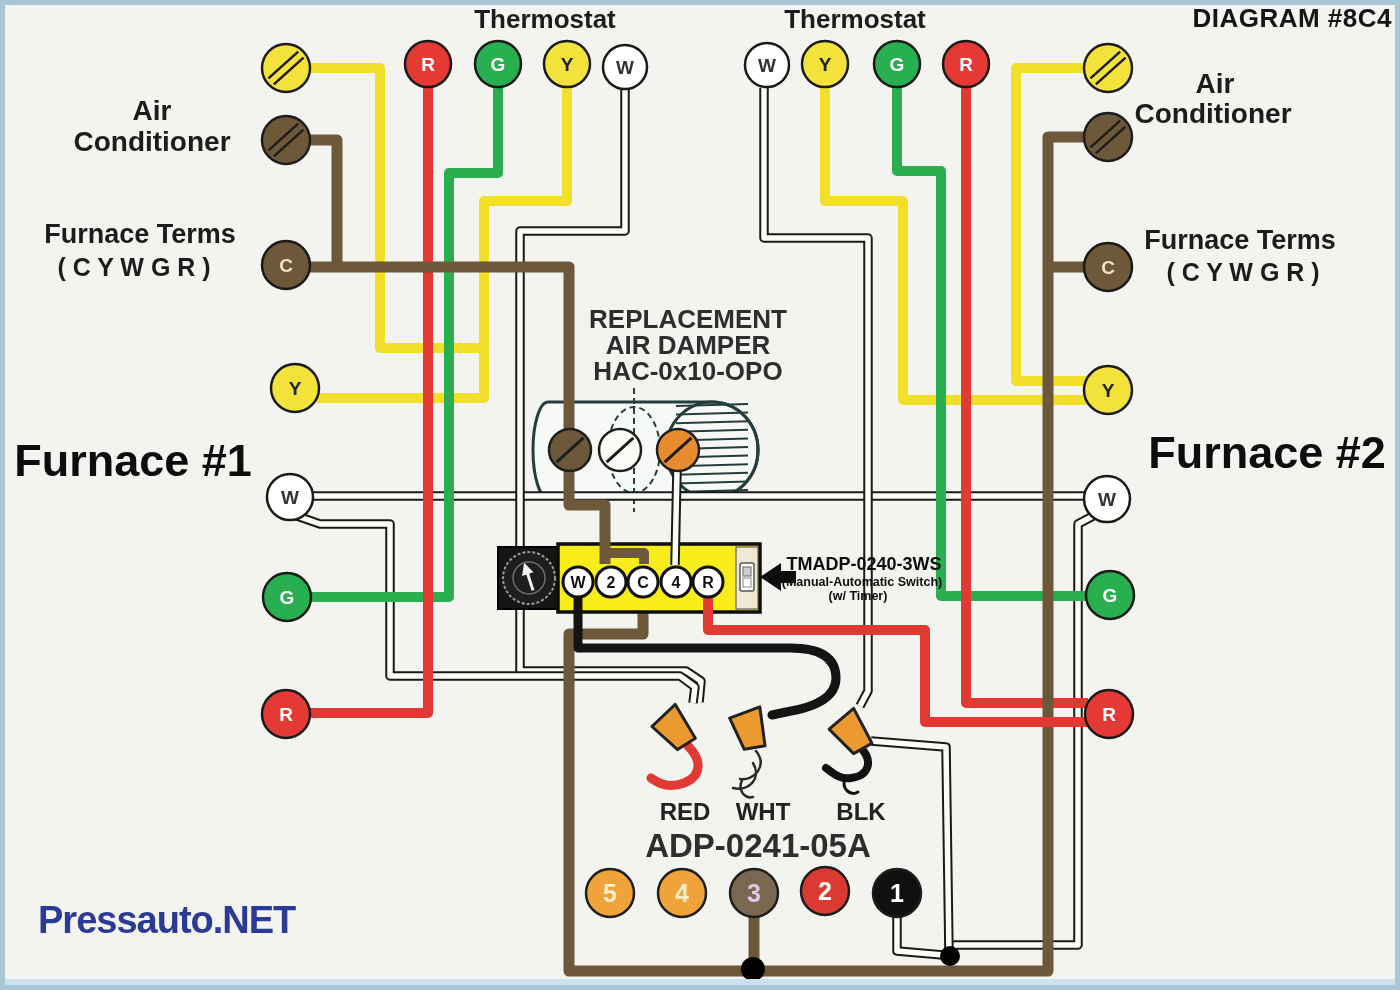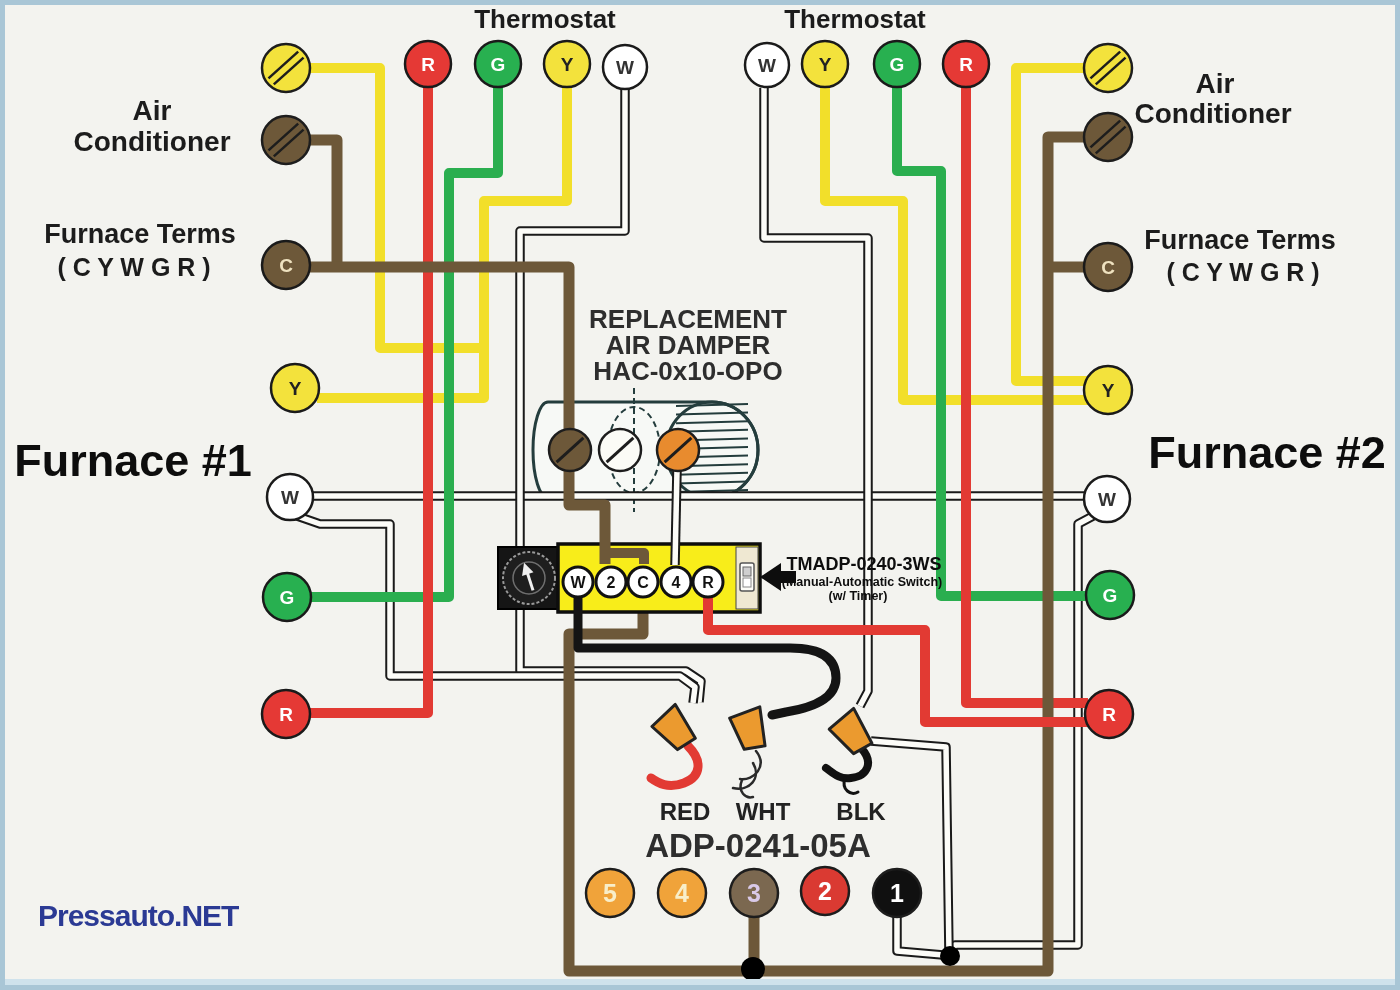--- a/index.html
+++ b/index.html
@@ -7,21 +7,21 @@
     position:relative;width:1400px;height:990px;overflow:hidden;
     background:#f3f3ef;
     font-family:"Liberation Sans", sans-serif;
     box-sizing:border-box;
   }
   .frame{position:absolute;inset:0;border:5px solid #a9c6d6;pointer-events:none;z-index:40;}
   .bottom-strip{position:absolute;left:0;bottom:0;width:100%;height:11px;background:#cfe2ec;z-index:39;}
   #diagram-svg{position:absolute;left:0;top:0;z-index:10;}
   .overlay-label{position:absolute;z-index:30;font-weight:700;white-space:nowrap;}
   #diagram-id{top:3px;right:8px;font-size:26px;color:#141414;letter-spacing:0.5px;}
-  #watermark{left:38px;top:899px;font-size:30px;color:#2b3a94;letter-spacing:-1px;}
+  #watermark{left:38px;top:899px;font-size:38px;color:#2b3a94;letter-spacing:-1px;}
   svg text{font-family:"Liberation Sans", sans-serif;font-weight:700;}
 </style>
 </head>
 <body>
 
 <div class="page">
   <svg id="diagram-svg" width="1400" height="990" viewBox="0 0 1400 990">
       <g>
         <path d="M548,402 L712,402 A46,48 0 1 1 712,498 L548,498 A15,48 0 0 1 548,402 Z" fill="#f7f9f6" stroke="#243d3d" stroke-width="3"></path>
         <line x1="676" y1="406" x2="748" y2="404" stroke="#243d3d" stroke-width="2"></line>
@@ -334,16 +334,17 @@
       <text x="688" y="354" text-anchor="middle" font-size="26" fill="#2e2e2e">AIR DAMPER</text>
       <text x="688" y="380" text-anchor="middle" font-size="26" fill="#2e2e2e">HAC-0x10-OPO</text>
       <text x="864" y="570" text-anchor="middle" font-size="18" fill="#0d0d0d">TMADP-0240-3WS</text>
       <text x="862" y="586" text-anchor="middle" font-size="12.5" fill="#0d0d0d">(Manual-Automatic Switch)</text>
       <text x="858" y="600" text-anchor="middle" font-size="12.5" fill="#0d0d0d">(w/ Timer)</text>
       <text x="685" y="820" text-anchor="middle" font-size="24" fill="#222222">RED</text>
       <text x="763" y="820" text-anchor="middle" font-size="24" fill="#222222">WHT</text>
       <text x="861" y="820" text-anchor="middle" font-size="24" fill="#222222">BLK</text>
       <text x="758" y="857" text-anchor="middle" font-size="33" fill="#2e2e2e">ADP-0241-05A</text>
     </svg>
+  <div id="diagram-id" class="overlay-label">DIAGRAM #8C4</div>
   <div id="watermark" class="overlay-label">Pressauto.NET</div>
   <div class="bottom-strip"></div>
   <div class="frame"></div>
 </div>
 
 </body></html>

